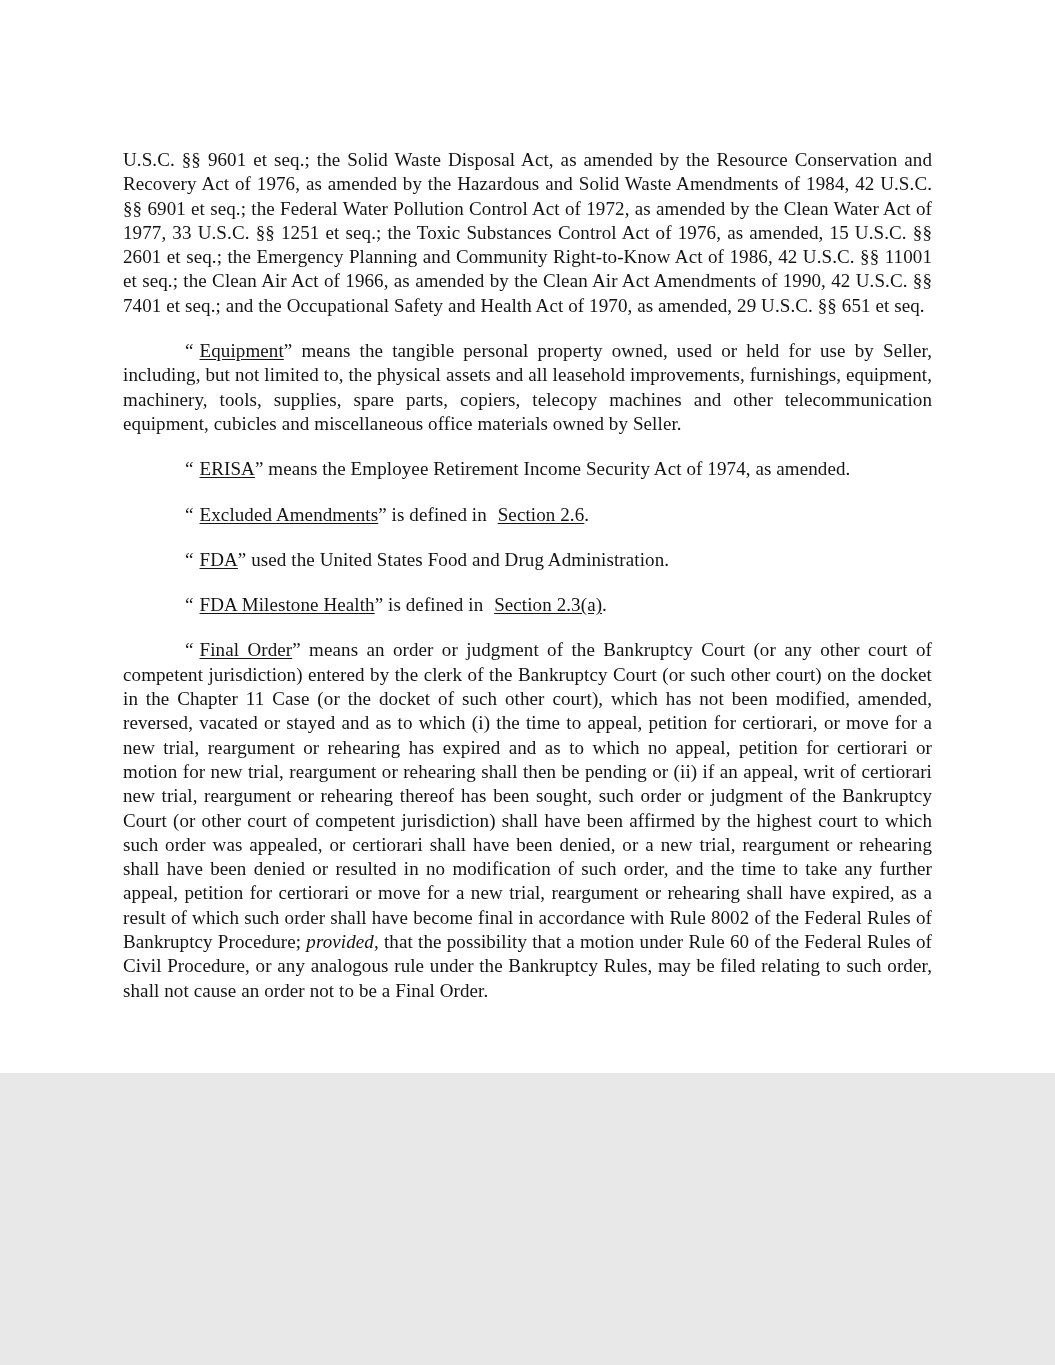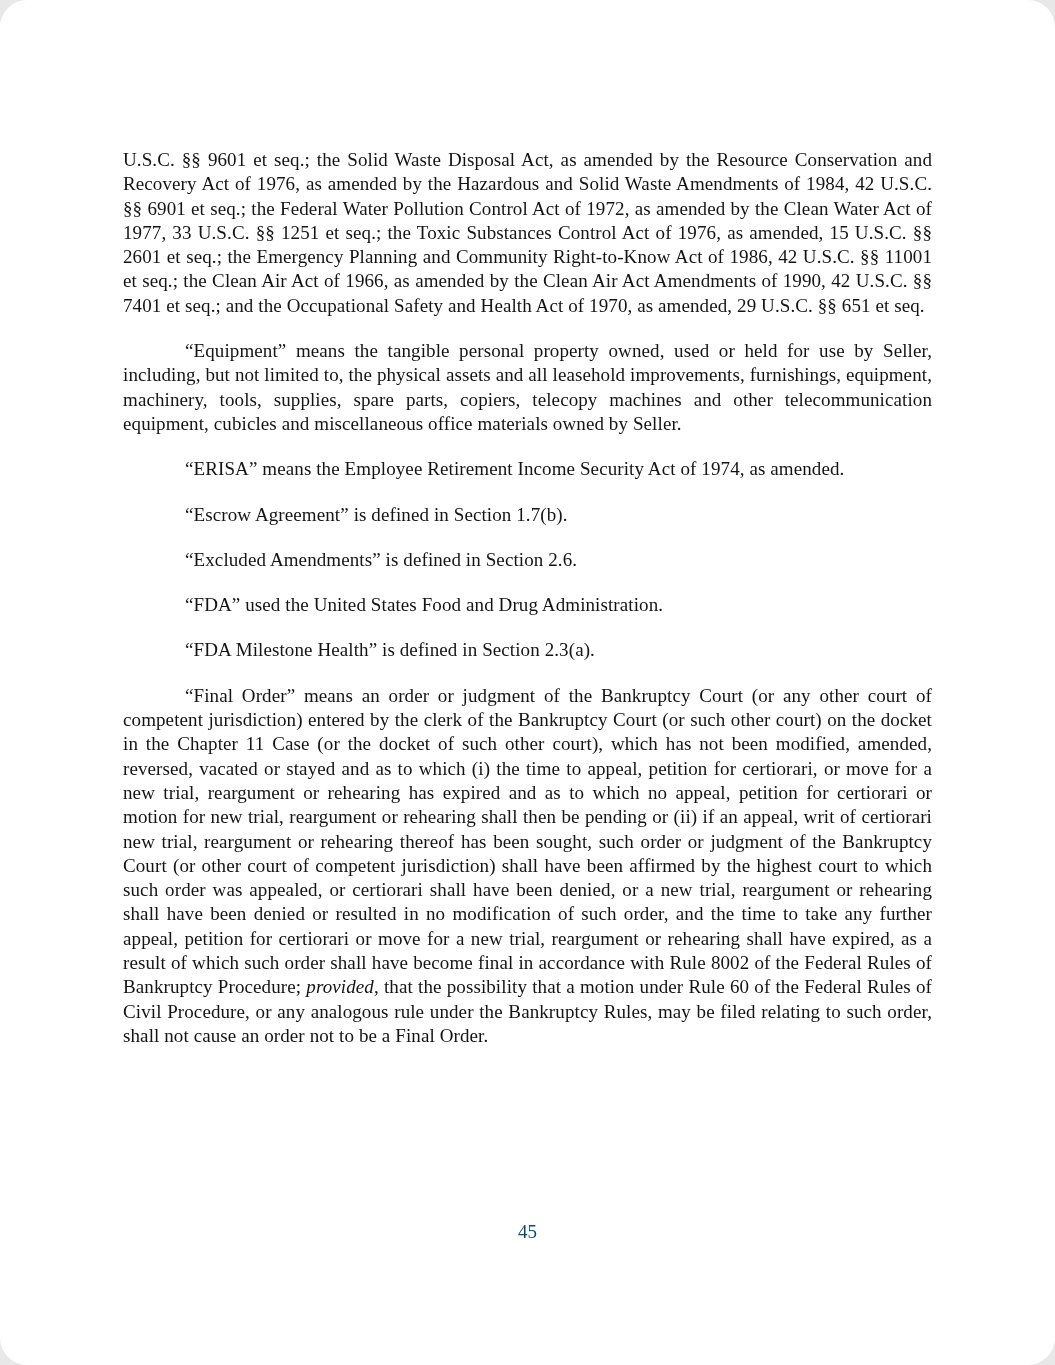--- a/index.html
+++ b/index.html
@@ -1,37 +1,36 @@
 <!DOCTYPE html>
 <html><head>
 <meta charset="utf-8">
 <style>
   html, body { margin: 0; padding: 0; background: #e8e8e8; }
   .page {
     position: relative;
     width: 1055px;
-    height: 1365px;
+    height: 1073px;
     margin: 0 auto;
     background: #ffffff;
     box-sizing: border-box;
     padding: 148px 123px 0 123px;
     color: #141414;
     font-family: "Liberation Serif", "DejaVu Serif", serif;
     overflow: hidden;
-    border-radius: 27px;
   }
   p.para {
     margin: 0 0 21px 0;
     font-size: 19px;
     line-height: 24.3px;
     text-align: justify;
     letter-spacing: 0.1px;
   }
   p.para.indent { text-indent: 62px; }
-  .u { text-underline-offset: 2px; }
+  .u { text-decoration: underline; text-underline-offset: 2px; margin-left: 6px; }
   .i { font-style: italic; }
   .page-number {
     position: absolute;
     top: 1220px;
     left: 0;
     right: 0;
     text-align: center;
     font-size: 19px;
     line-height: 24px;
     color: #0c4a6e;
@@ -42,21 +41,20 @@
 
 <div class="page">
 
   <p class="para"><span>U.S.C. §§ 9601 et seq.; the Solid Waste Disposal Act, as amended by the Resource Conservation and Recovery Act of 1976, as amended by the Hazardous and Solid Waste Amendments of 1984, 42 U.S.C. §§ 6901 et seq.; the Federal Water Pollution Control Act of 1972, as amended by the Clean Water Act of 1977, 33 U.S.C. §§ 1251 et seq.; the Toxic Substances Control Act of 1976, as amended, 15 U.S.C. §§ 2601 et seq.; the Emergency Planning and Community Right-to-Know Act of 1986, 42 U.S.C. §§ 11001 et seq.; the Clean Air Act of 1966, as amended by the Clean Air Act Amendments of 1990, 42 U.S.C. §§ 7401 et seq.; and the Occupational Safety and Health Act of 1970, as amended, 29 U.S.C. §§ 651 et seq.</span></p>
 
   <p class="para indent"><span>“</span><span class="u">Equipment</span><span>” means the tangible personal property owned, used or held for use by Seller, including, but not limited to, the physical assets and all leasehold improvements, furnishings, equipment, machinery, tools, supplies, spare parts, copiers, telecopy machines and other telecommunication equipment, cubicles and miscellaneous office materials owned by Seller.</span></p>
 
   <p class="para indent"><span>“</span><span class="u">ERISA</span><span>” means the Employee Retirement Income Security Act of 1974, as amended.</span></p>
 
 
-  <p class="para indent"><span>“</span><span class="u">Escrow Agreement</span><span>” is defined in </span><span class="u">Section 1.7(b)</span><span>.</span></p>
 
   <p class="para indent"><span>“</span><span class="u">Excluded Amendments</span><span>” is defined in </span><span class="u">Section 2.6</span><span>.</span></p>
 
   <p class="para indent"><span>“</span><span class="u">FDA</span><span>” used the United States Food and Drug Administration.</span></p>
 
   <p class="para indent"><span>“</span><span class="u">FDA Milestone Health</span><span>” is defined in </span><span class="u">Section 2.3(a)</span><span>.</span></p>
 
 
   <p class="para indent"><span>“</span><span class="u">Final Order</span><span>” means an order or judgment of the Bankruptcy Court (or any other court of competent jurisdiction) entered by the clerk of the Bankruptcy Court (or such other court) on the docket in the Chapter 11 Case (or the docket of such other court), which has not been modified, amended, reversed, vacated or stayed and as to which (i) the time to appeal, petition for certiorari, or move for a new trial, reargument or rehearing has expired and as to which no appeal, petition for certiorari or motion for new trial, reargument or rehearing shall then be pending or (ii) if an appeal, writ of certiorari new trial, reargument or rehearing thereof has been sought, such order or judgment of the Bankruptcy Court (or other court of competent jurisdiction) shall have been affirmed by the highest court to which such order was appealed, or certiorari shall have been denied, or a new trial, reargument or rehearing shall have been denied or resulted in no modification of such order, and the time to take any further appeal, petition for certiorari or move for a new trial, reargument or rehearing shall have expired, as a result of which such order shall have become final in accordance with Rule 8002 of the Federal Rules of Bankruptcy Procedure; </span><span class="i">provided</span><span>, that the possibility that a motion under Rule 60 of the Federal Rules of Civil Procedure, or any analogous rule under the Bankruptcy Rules, may be filed relating to such order, shall not cause an order not to be a Final Order.</span></p>
 

